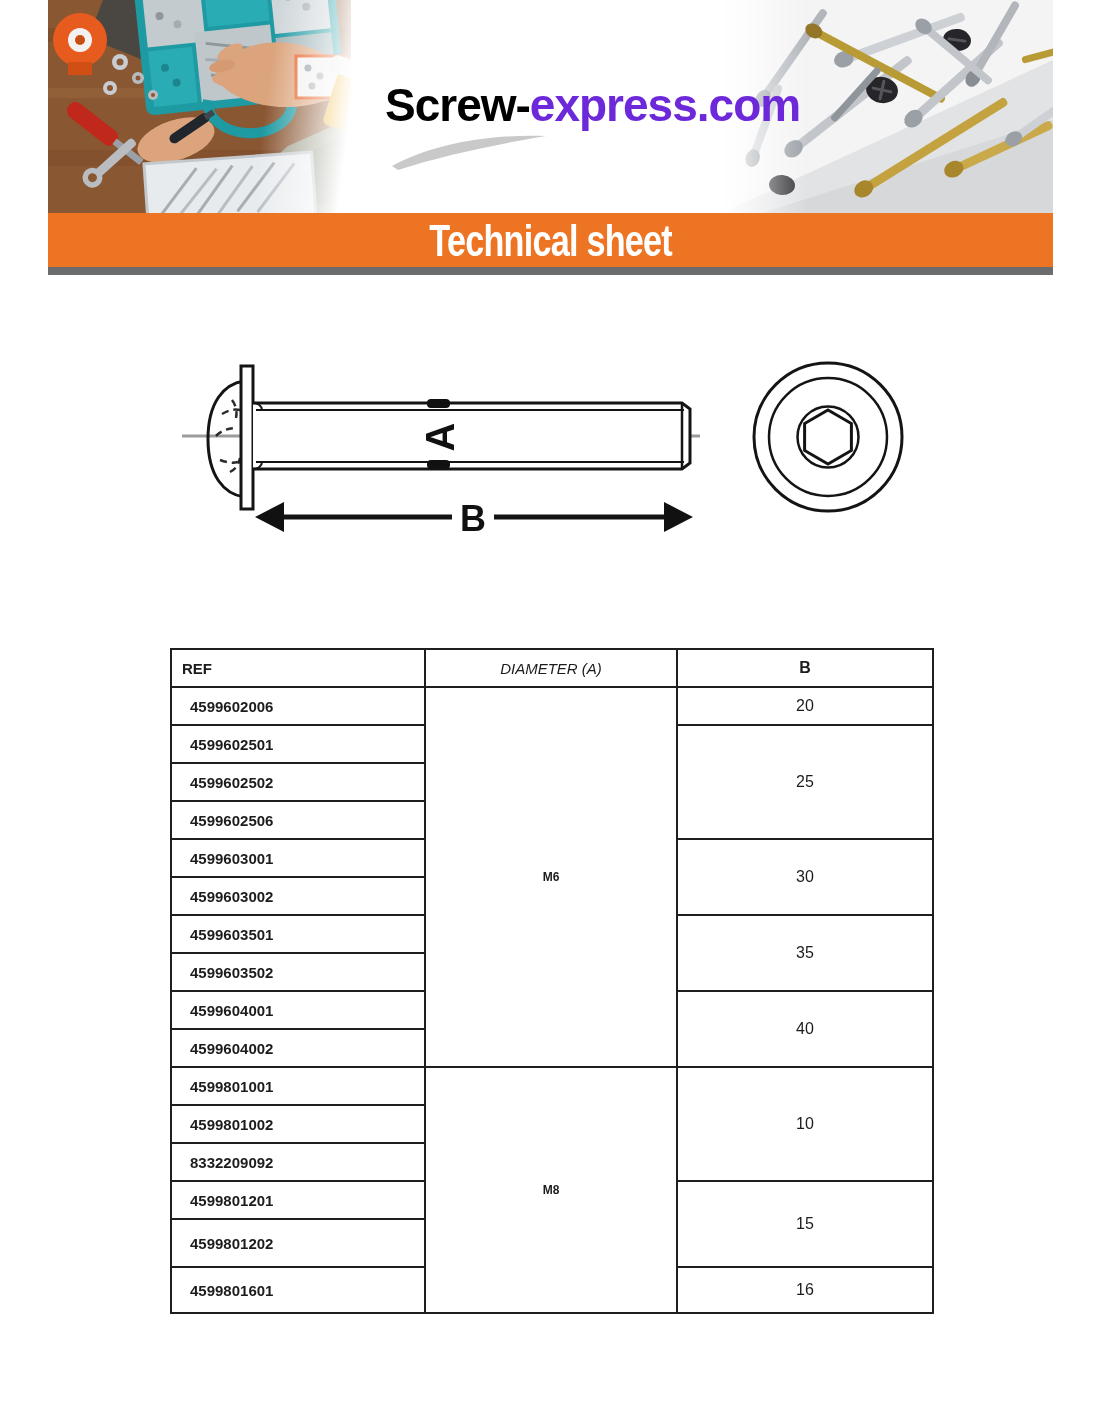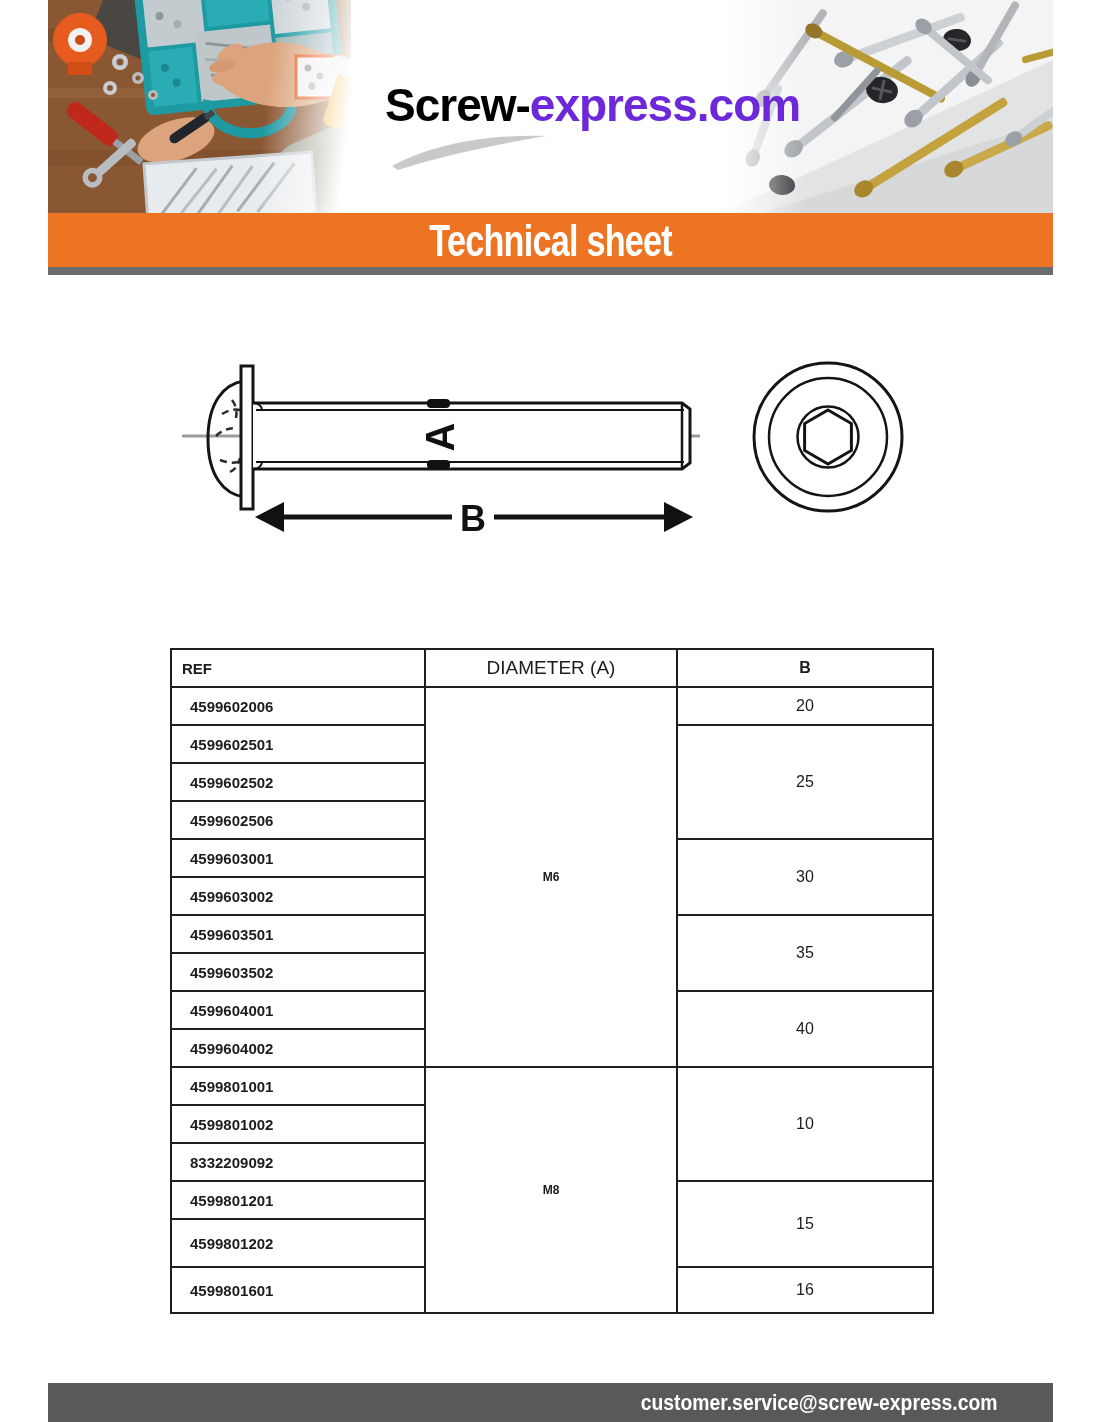--- a/index.html
+++ b/index.html
@@ -38,21 +38,21 @@
   
   .spec-table { position:absolute; left:170px; top:604px; border-collapse:collapse;
                 table-layout:fixed; width:762px;margin-top:44px; }
   .spec-table th, .spec-table td { border:2px solid #1f1f1f; background:#ffffff;
                 padding:0; color:#1c1c1c; }
   .spec-table thead tr { height:38px; }
   .spec-table tbody tr { height:38px; }
   .spec-table tbody tr:nth-child(15) { height:48px; }
   .spec-table tbody tr:nth-child(16) { height:46px; }
   th.ref-h  { text-align:left; padding-left:10px; font-size:15px; font-weight:bold; }
-  th.dia-h  { text-align:center; font-size:19px; font-weight:normal; }
+  th.dia-h  { text-align:center; font-size:15px; font-weight:normal;font-style:italic; }
   th.b-h    { text-align:center; font-size:16px; font-weight:bold; }
   td.ref-cell { text-align:left; padding-left:18px; font-size:15px; font-weight:bold; }
   td.dia-cell { text-align:center; font-size:12px; font-weight:bold; }
   td.b-cell   { text-align:center; font-size:16px; font-weight:normal; }
 
   
   .footer { position:absolute; left:48px; top:1383px; width:1005px; height:39px;
             background:#58595b; display:flex; align-items:center; justify-content:flex-end; }
   .footer-email { color:#ffffff; font-weight:bold; font-size:22px; margin-right:56px;
                   transform:scaleX(0.88); transform-origin:right center; white-space:nowrap; }
@@ -353,17 +353,14 @@
         <tr>
           <td class="ref-cell">4599801202</td>
         </tr>
         <tr>
           <td class="ref-cell">4599801601</td>
           <td class="b-cell" rowspan="1">16</td>
         </tr>
       </tbody>
   </table>
 
-  <div class="footer">
-    <div class="footer-email">customer.service@screw-express.com</div>
-  </div>
 
 </div>
 
 </body></html>

